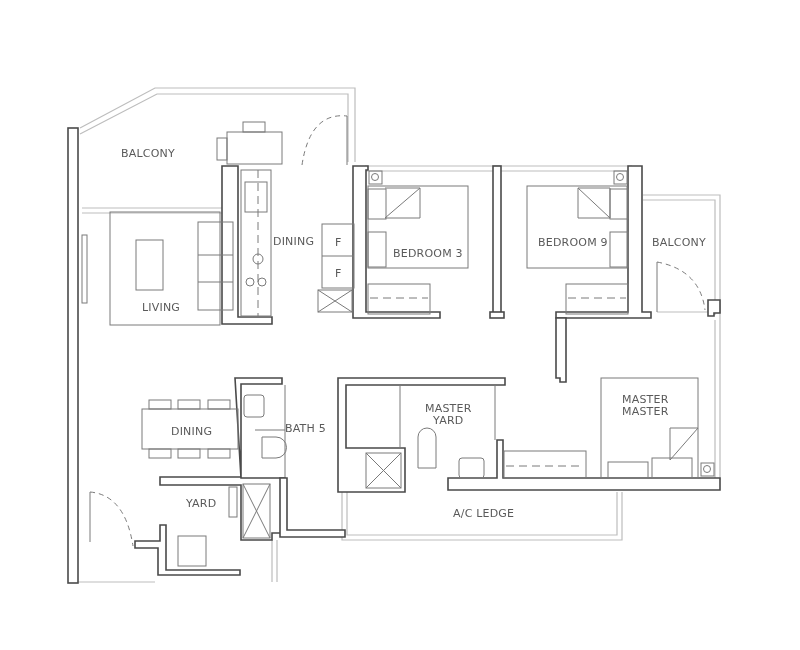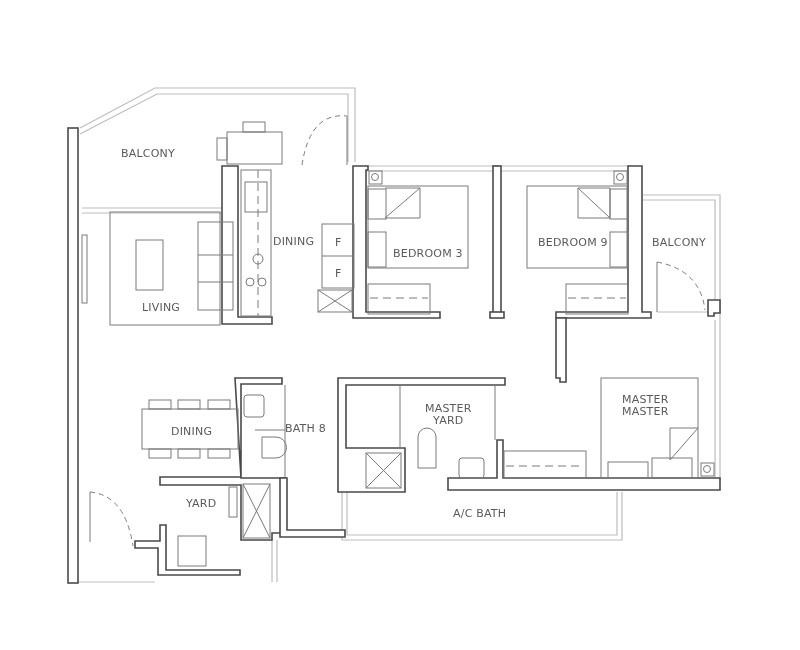--- a/index.html
+++ b/index.html
@@ -143,23 +143,23 @@
 
 <div class="label" style="left:121px;top:148px;">BALCONY</div>
 <div class="label" style="left:132px;top:302px;margin-left:10px;">LIVING</div>
 <div class="label" style="left:273px;top:236px;">DINING</div>
 <div class="label" style="left:335px;top:237px;">F</div>
 <div class="label" style="left:335px;top:268px;">F</div>
 <div class="label" style="left:393px;top:236px;margin-top:12px;">BEDROOM 3</div>
 <div class="label" style="left:538px;top:237px;">BEDROOM 9</div>
 <div class="label" style="left:652px;top:237px;">BALCONY</div>
 <div class="label" style="left:171px;top:426px;">DINING</div>
-<div class="label" style="left:285px;top:423px;">BATH 8</div>
+<div class="label" style="left:285px;top:423px;">BATH 5</div>
 <div class="label" style="left:425px;top:403px;">
   <div>MASTER</div>
   <div>YARD</div>
 </div>
 <div class="label" style="left:622px;top:394px;">
   <div>MASTER</div>
   <div>MASTER</div>
 </div>
 <div class="label" style="left:186px;top:498px;">YARD</div>
-<div class="label" style="left:453px;top:508px;">A/C BATH</div>
+<div class="label" style="left:453px;top:508px;">A/C LEDGE</div>
 
 </body></html>

